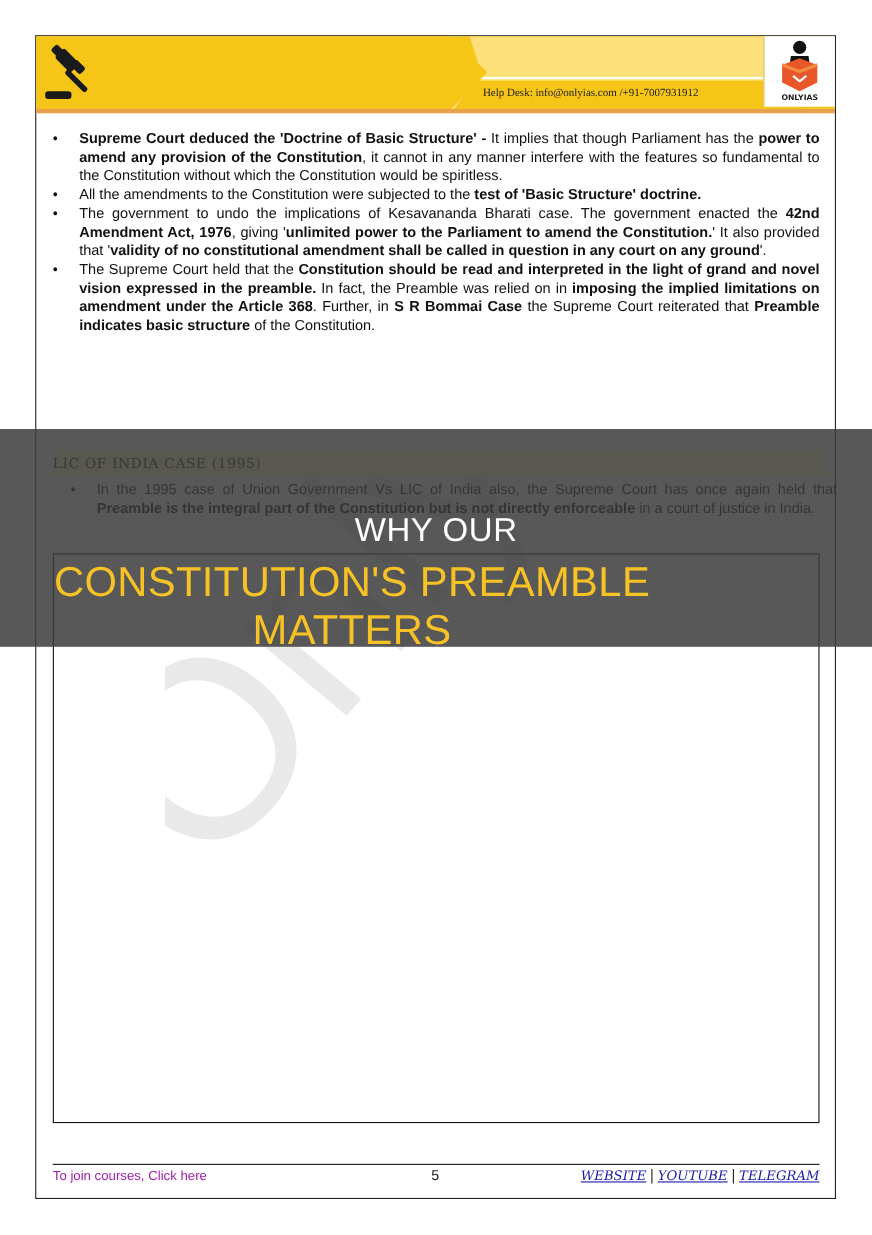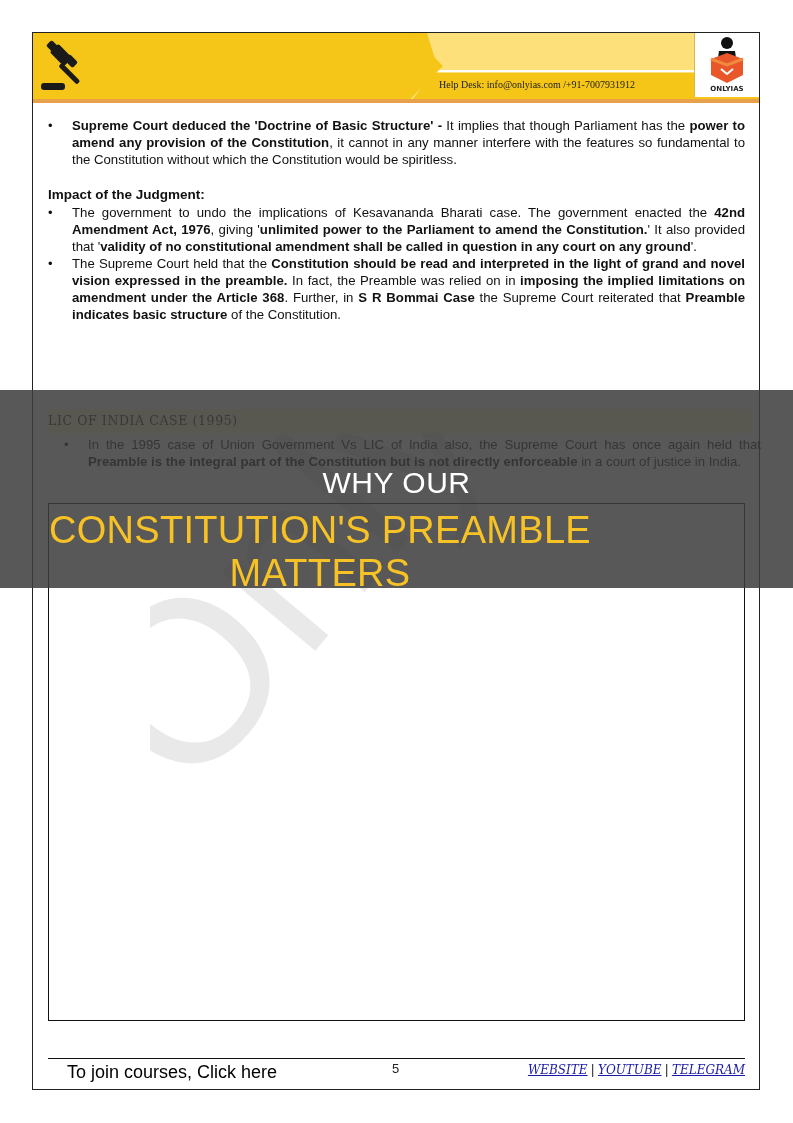--- a/index.html
+++ b/index.html
@@ -86,21 +86,21 @@
     border: 1px solid #111; box-sizing: border-box;
   }
   .watermark {
     position: absolute; left: 150px; top: 420px; width: 520px; height: 400px;
     pointer-events: none;
   }
 
   
   .footer-rule { position: absolute; left: 48px; top: 1058px; width: 697px; height: 1px; background: #111; }
   .footer-left {
-    position: absolute; left: 48px; top: 1062px; font-size: 18px; color: #000000; margin-left: 19px;
+    position: absolute; left: 48px; top: 1062px; font-size: 12px; color: #a21caf;
   }
   .footer-page {
     position: absolute; left: 392px; top: 1061px; font-size: 13px; color: #222;
   }
   .footer-links {
     position: absolute; right: 48px; top: 1062px; font-size: 13px; color: #222;
     font-family: "DejaVu Serif", "Liberation Serif", serif;
   }
   .footer-links a { color: #1a1aa6; text-decoration: underline; font-size: 12px; font-style: italic; }
   .footer-links .sep { margin: 0 3px; }
@@ -156,22 +156,24 @@
 
 <svg class="watermark" viewBox="0 0 520 400">
   <text x="40" y="380" transform="rotate(-50 40 380)" font-family="Liberation Sans, sans-serif" font-size="230" fill="#e9e9e9">OnlyIAS</text>
 </svg>
 
 <div class="content">
   <div class="bullet">
     <b>Supreme Court deduced the 'Doctrine of Basic Structure' -</b><span> It implies that though Parliament has the </span><b>power to amend any provision of the Constitution</b><span>, it cannot in any manner interfere with the features so fundamental to the Constitution without which the Constitution would be spiritless.</span>
   </div>
 
-  <div class="section-heading">Impact of the Judgment:</div>
 
+  <div class="bullet">
+    <span>All the amendments to the Constitution were subjected to the </span><b>test of 'Basic Structure' doctrine.</b>
+  </div>
   <div class="bullet">
     <span>The government to undo the implications of Kesavananda Bharati case. The government enacted the </span><b>42nd Amendment Act, 1976</b><span>, giving '</span><b>unlimited power to the Parliament to amend the Constitution.</b><span>' It also provided that '</span><b>validity of no constitutional amendment shall be called in question in any court on any ground</b><span>'.</span>
   </div>
   <div class="bullet">
     <span>The Supreme Court held that the </span><b>Constitution should be read and interpreted in the light of grand and novel vision expressed in the preamble.</b><span> In fact, the Preamble was relied on in </span><b>imposing the implied limitations on amendment under the Article 368</b><span>. Further, in </span><b>S R Bommai Case</b><span> the Supreme Court reiterated that </span><b>Preamble indicates basic structure</b><span> of the Constitution.</span>
   </div>
 </div>
 
 <div class="lic-strip"></div>
 <div class="lic-heading">LIC OF INDIA CASE (1995)</div>

